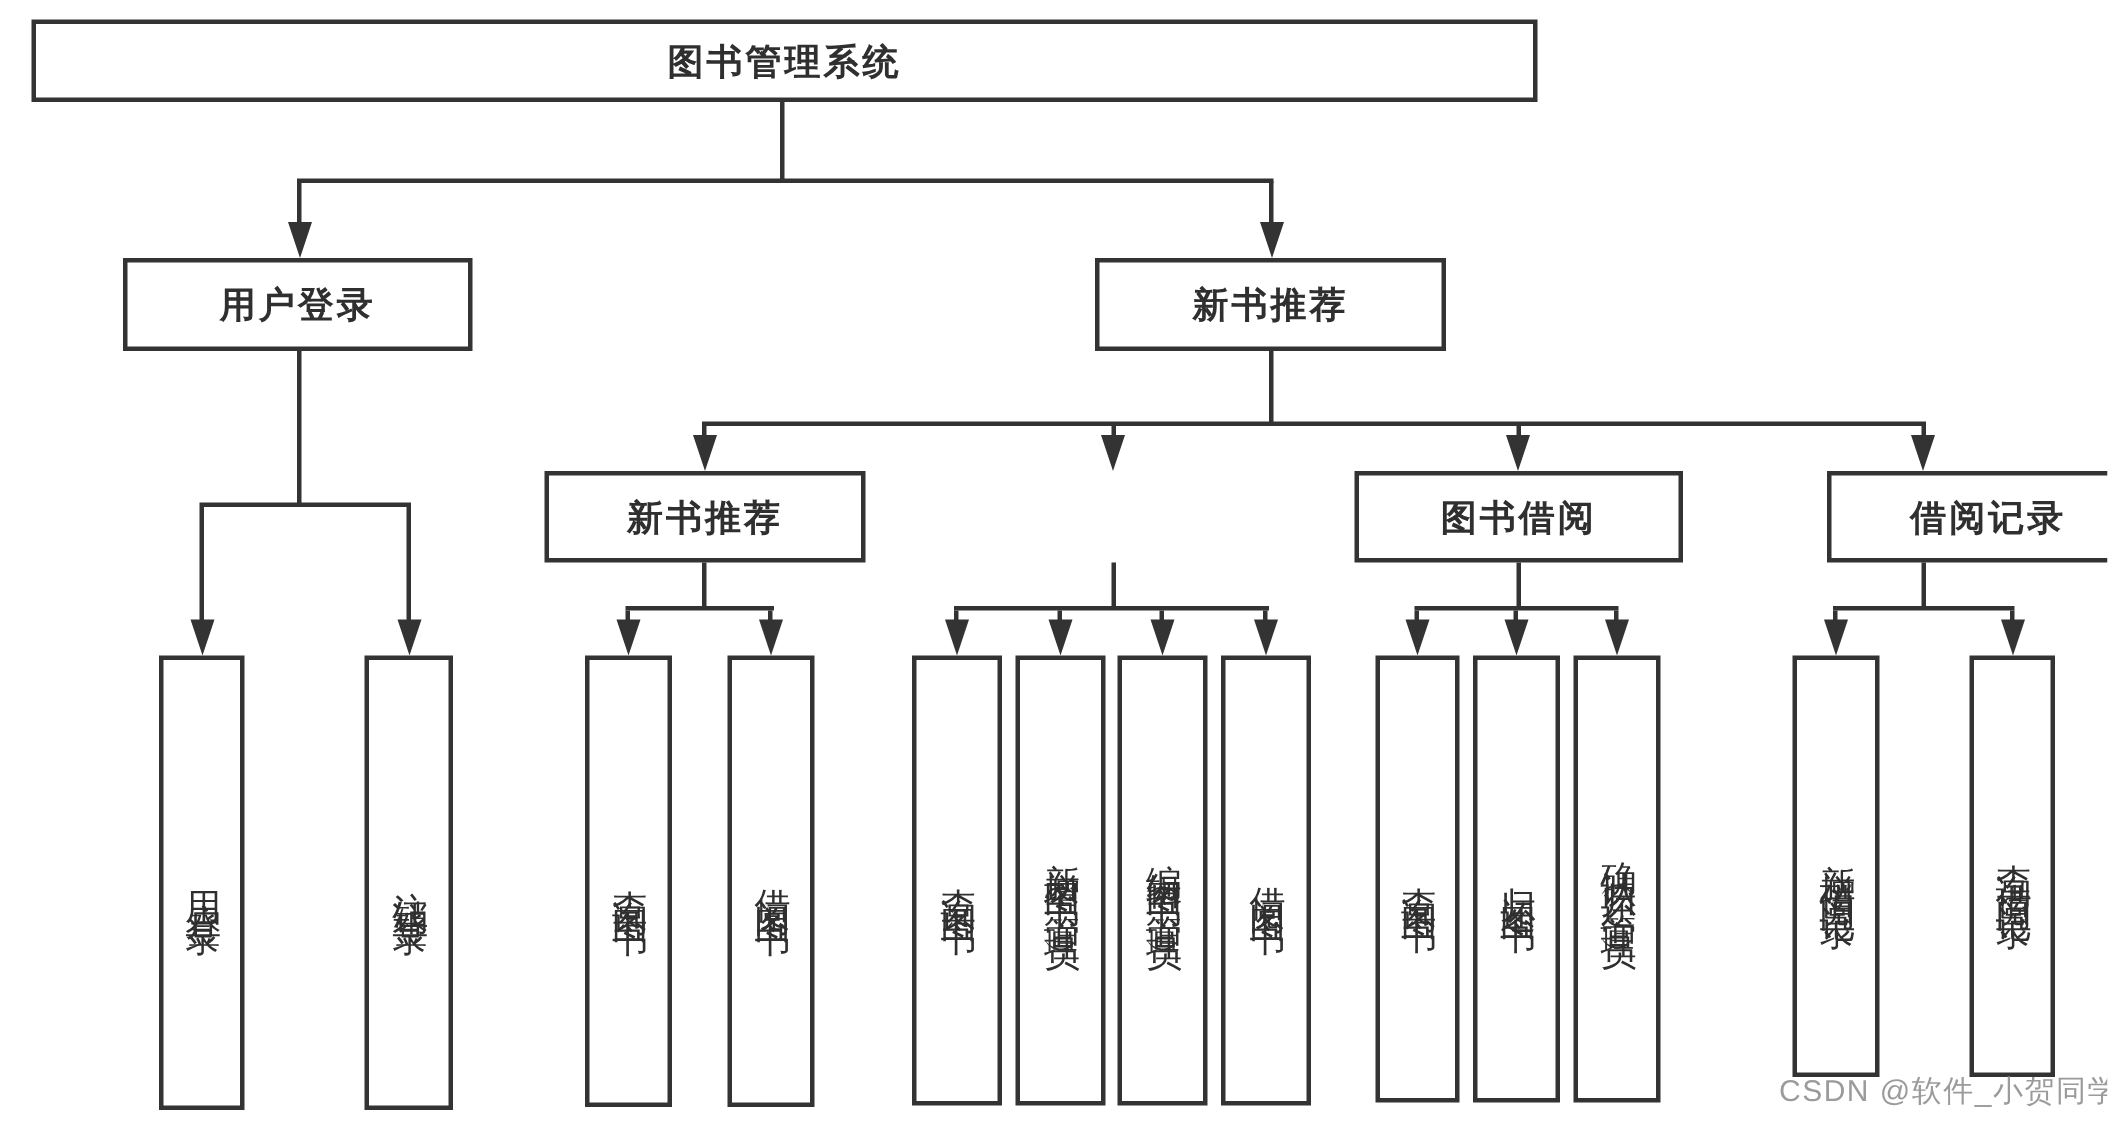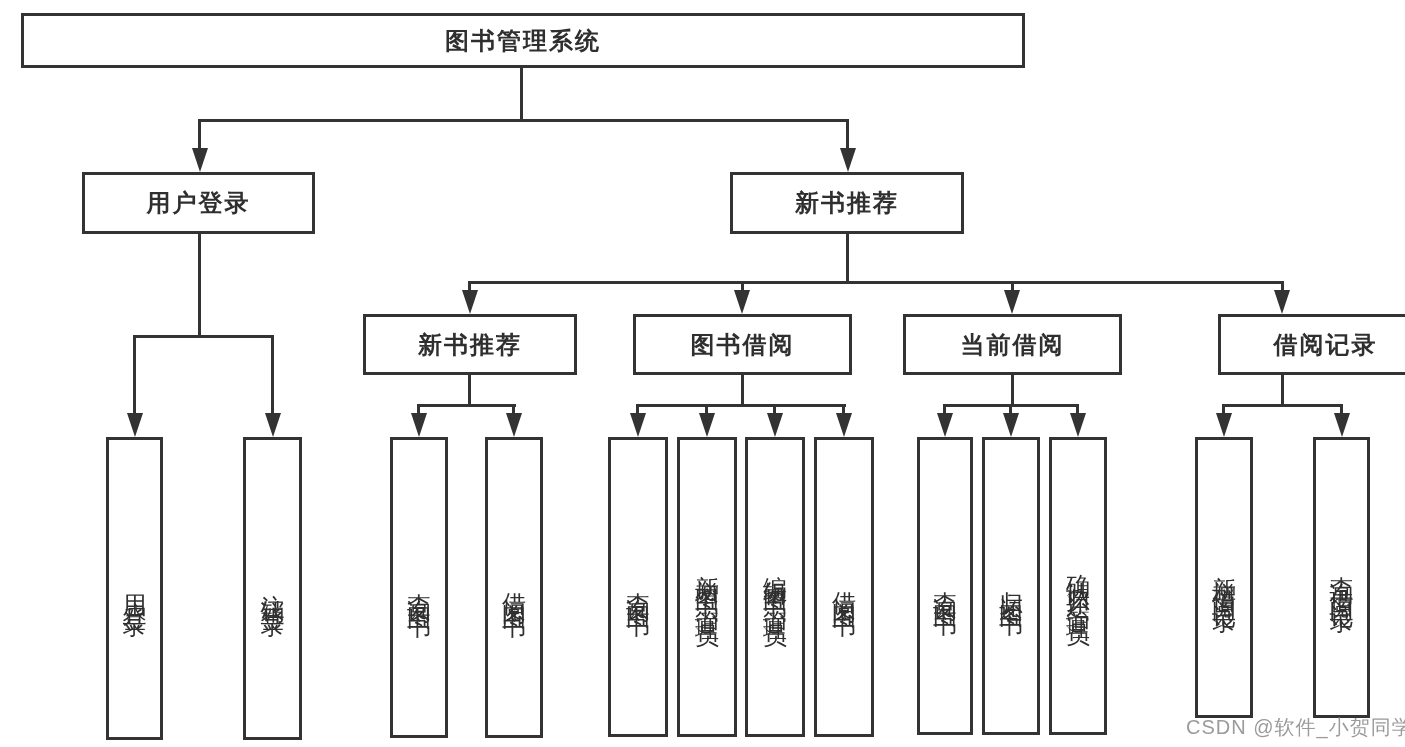--- a/index.html
+++ b/index.html
@@ -56,22 +56,21 @@
   <div class="line" style="left:468px;top:284px;width:3px;height:8px;"></div>
   <div class="arrow" style="left:462px;top:290px;"></div>
   <div class="line" style="left:741px;top:284px;width:3px;height:8px;"></div>
   <div class="arrow" style="left:734px;top:290px;"></div>
   <div class="line" style="left:1011px;top:284px;width:3px;height:8px;"></div>
   <div class="arrow" style="left:1004px;top:290px;"></div>
   <div class="line" style="left:1281px;top:284px;width:3px;height:8px;"></div>
   <div class="arrow" style="left:1274px;top:290px;"></div>
 
   <div class="box hbox" style="left:363px;top:314px;width:214px;height:61px;">新书推荐</div>
-  <div class="box hbox" style="left:633px;top:314px;width:219px;height:61px;">图书借阅</div>
-  <div class="box hbox" style="left:903px;top:314px;width:219px;height:61px;">当前借阅</div>
+  <div class="box hbox" style="left:903px;top:314px;width:219px;height:61px;">图书借阅</div>
   <div class="box hbox" style="left:1175px;top:314px;width:215px;height:61px;margin-left:43px;">借阅记录</div>
 
   <div class="line" style="left:468px;top:375px;width:3px;height:31px;"></div>
   <div class="line" style="left:417px;top:404px;width:99px;height:3px;"></div>
   <div class="line" style="left:417px;top:407px;width:3px;height:8px;"></div>
   <div class="arrow" style="left:411px;top:413px;"></div>
   <div class="line" style="left:512px;top:407px;width:3px;height:8px;"></div>
   <div class="arrow" style="left:506px;top:413px;"></div>
 
   <div class="line" style="left:741px;top:375px;width:3px;height:31px;"></div>

